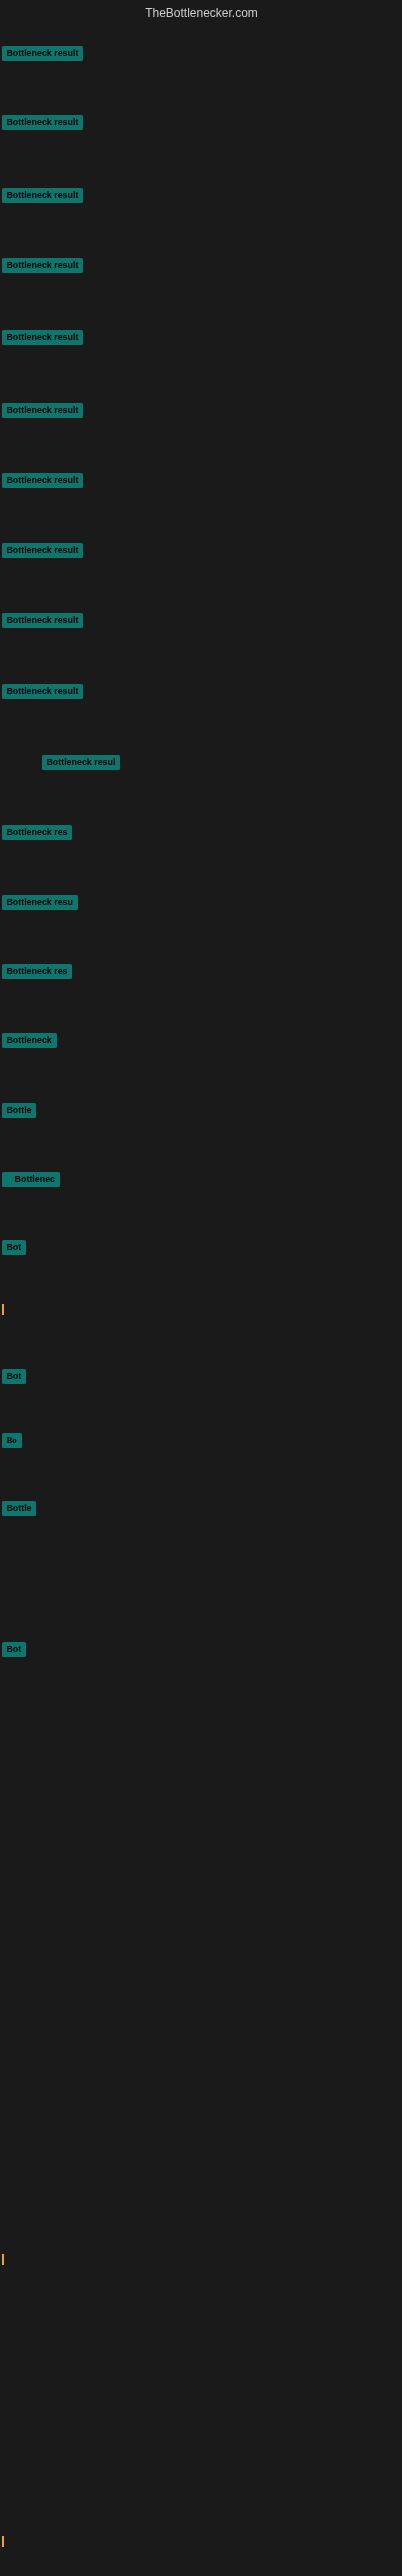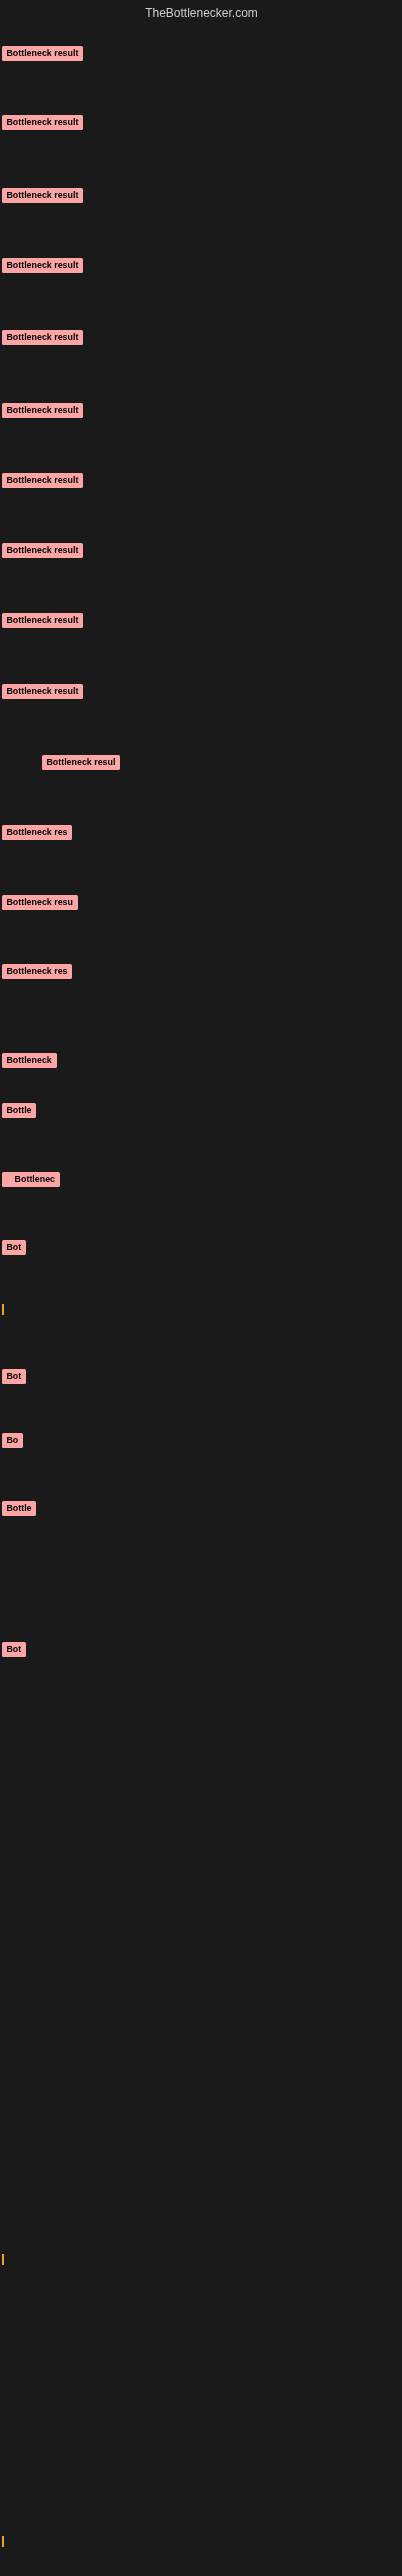--- a/index.html
+++ b/index.html
@@ -12,21 +12,21 @@
     }
     .site-title {
       text-align: center;
       color: #cccccc;
       font-size: 12px;
       padding: 6.4px 0 3.2px 0;
       font-weight: normal;
     }
     .badge {
       display: inline-block;
-      background-color: #fca5a5;
+      background-color: #0f766e;
       color: #000;
       font-size: 8.9px;
       font-weight: bold;
       padding: 2.4px 4.8px;
       border-radius: 1.6px;
       white-space: nowrap;
       overflow: hidden;
     }
     .badge-container {
       position: absolute;
@@ -56,25 +56,25 @@
 <div class="badge-container" style="top: 330px;"><span class="badge" style="max-width: 129px;">Bottleneck result</span></div>
 <div class="badge-container" style="top: 403px;"><span class="badge" style="max-width: 127px;">Bottleneck result</span></div>
 <div class="badge-container" style="top: 473px;"><span class="badge" style="max-width: 126px;">Bottleneck result</span></div>
 <div class="badge-container" style="top: 543px;"><span class="badge" style="max-width: 129px;">Bottleneck result</span></div>
 <div class="badge-container" style="top: 613px;"><span class="badge" style="max-width: 125px;">Bottleneck result</span></div>
 <div class="badge-container" style="top: 684px;"><span class="badge" style="max-width: 123px;">Bottleneck result</span></div>
 <div class="badge-container" style="top: 755px; margin-left: 40px;"><span class="badge" style="max-width: 119px;">Bottleneck resul</span></div>
 <div class="badge-container" style="top: 825px;"><span class="badge" style="max-width: 111px;">Bottleneck res</span></div>
 <div class="badge-container" style="top: 895px;"><span class="badge" style="max-width: 113px;">Bottleneck resu</span></div>
 <div class="badge-container" style="top: 964px;"><span class="badge" style="max-width: 109px;">Bottleneck res</span></div>
-<div class="badge-container" style="top: 1033px;"><span class="badge" style="max-width: 79px; margin-top: 20px;">Bottleneck</span></div>
+<div class="badge-container" style="top: 1033px;"><span class="badge" style="max-width: 79px;">Bottleneck</span></div>
 <div class="badge-container" style="top: 1103px;"><span class="badge" style="max-width: 52px;">Bottle</span></div>
 <div class="badge-container" style="top: 1172px;"><span class="badge" style="max-width: 71px; padding-left: 13px;">Bottlenec</span></div>
 <div class="badge-container" style="top: 1240px;"><span class="badge" style="max-width: 34px;">Bot</span></div>
 <div class="tick-mark" style="top: 1304px;"></div>
 <div class="badge-container" style="top: 1369px;"><span class="badge" style="max-width: 34px;">Bot</span></div>
-<div class="badge-container" style="top: 1433px;"><span class="badge" style="max-width: 27px;">Bo</span></div>
+<div class="badge-container" style="top: 1433px;"><span class="badge" style="max-width: 27px; font-family: Liberation Serif, serif;">Bo</span></div>
 <div class="badge-container" style="top: 1501px;"><span class="badge" style="max-width: 50px;">Bottle</span></div>
 <div class="badge-container" style="top: 1642px;"><span class="badge" style="max-width: 34px;">Bot</span></div>
 <div class="tick-mark" style="top: 2254px;"></div>
 <div class="tick-mark" style="top: 2536px;"></div>
 <div class="tick-mark" style="top: 2536px; left: 1.6px;"></div>
 
 
 </body></html>

